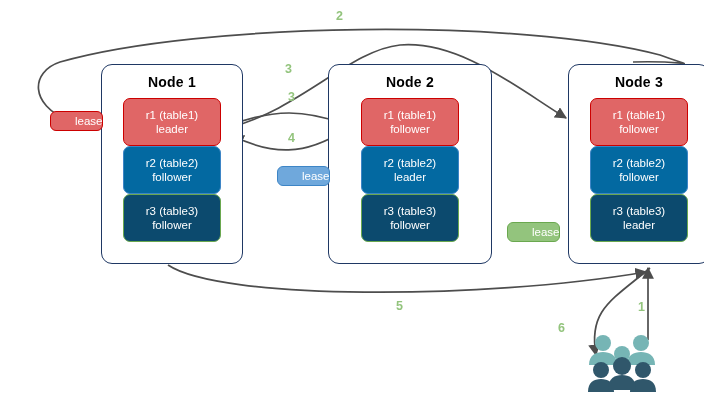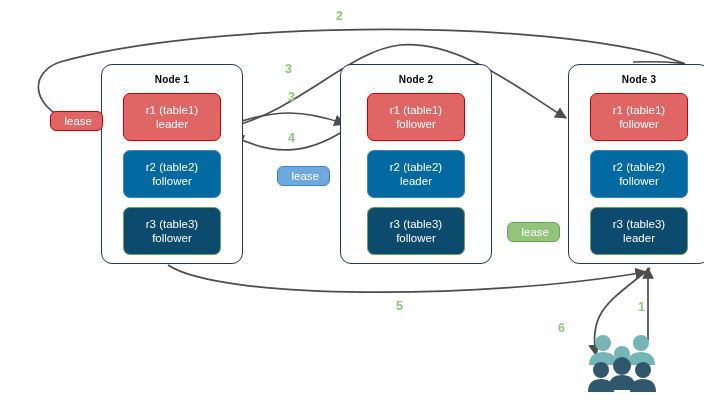--- a/index.html
+++ b/index.html
@@ -16,31 +16,30 @@
   .node{
     position:absolute;
     border:1.6px solid #1f3864;
     border-radius:11px;
     background:#ffffff;
     box-sizing:border-box;
     z-index:3;
   }
   .node-title{
     text-align:center;
-    font-size:10px;
+    font-size:14px;
     font-weight:bold;
     color:#000000;
     margin-top:9px;
     letter-spacing:.2px;
   }
   .replicas{
     display:flex;
     flex-direction:column;
     align-items:center;
-    gap:9px;
     margin-top:8px;
   }
   .replica{
     width:98px;
     height:48px;
     border-radius:7px;
     display:flex;
     flex-direction:column;
     align-items:center;
     justify-content:center;
@@ -50,26 +49,26 @@
     box-sizing:border-box;
   }
   .replica .ln{display:block;}
   .rep-red{background:#e06666;border:1.6px solid #cc0000;}
   .rep-blue{background:#0369a1;border:1.6px solid #3d85c6;}
   .rep-green{background:#0c4a6e;border:1.6px solid #6aa84f;}
 
   .lease{
     position:absolute;
     border-radius:6px;
-    padding:3px 10px;
+    padding:3px 24px;
     font-size:11.5px;
     color:#ffffff;
     z-index:3;
     box-sizing:border-box;
-    text-align:right;
+    text-align:left;
   }
   .lease-red{background:#e06666;border:1.6px solid #cc0000;}
   .lease-blue{background:#6fa8dc;border:1.6px solid #3d85c6;}
   .lease-green{background:#93c47d;border:1.6px solid #6aa84f;}
 
   .edge-label{
     position:absolute;
     font-size:12.5px;
     font-weight:bold;
     color:#93c47d;
@@ -115,21 +114,21 @@
         <span class="ln">r2 (table2)</span>
         <span class="ln">follower</span>
       </div>
       <div class="replica rep-green">
         <span class="ln">r3 (table3)</span>
         <span class="ln">follower</span>
       </div>
     </div>
   </div>
 
-  <div class="node" style="left:340px;top:64px;width:152px;height:200px;">
+  <div class="node" style="left:328px;top:64px;width:164px;height:200px;">
     <div class="node-title">Node 2</div>
     <div class="replicas">
       <div class="replica rep-red">
         <span class="ln">r1 (table1)</span>
         <span class="ln">follower</span>
       </div>
       <div class="replica rep-blue">
         <span class="ln">r2 (table2)</span>
         <span class="ln">leader</span>
       </div>

